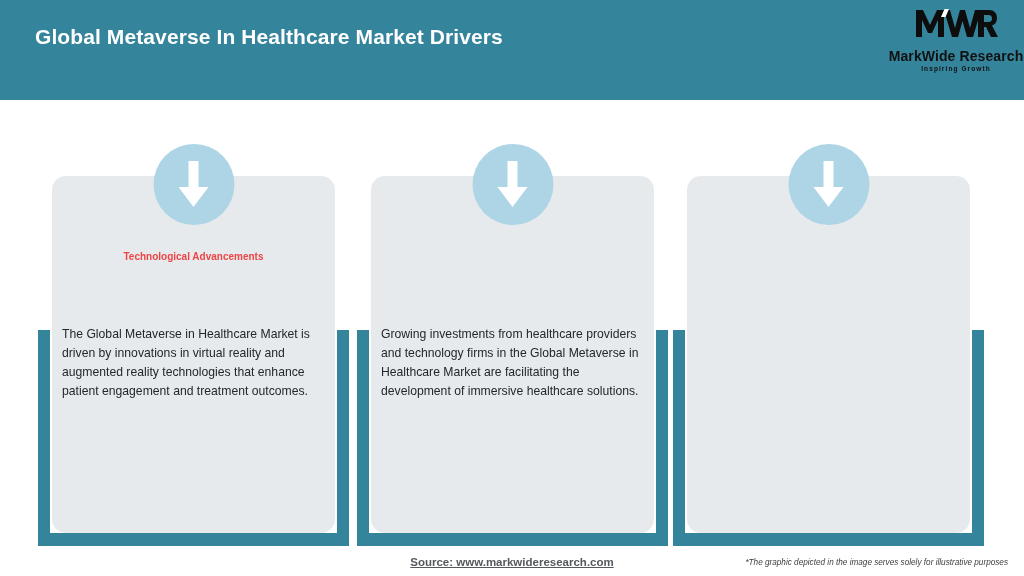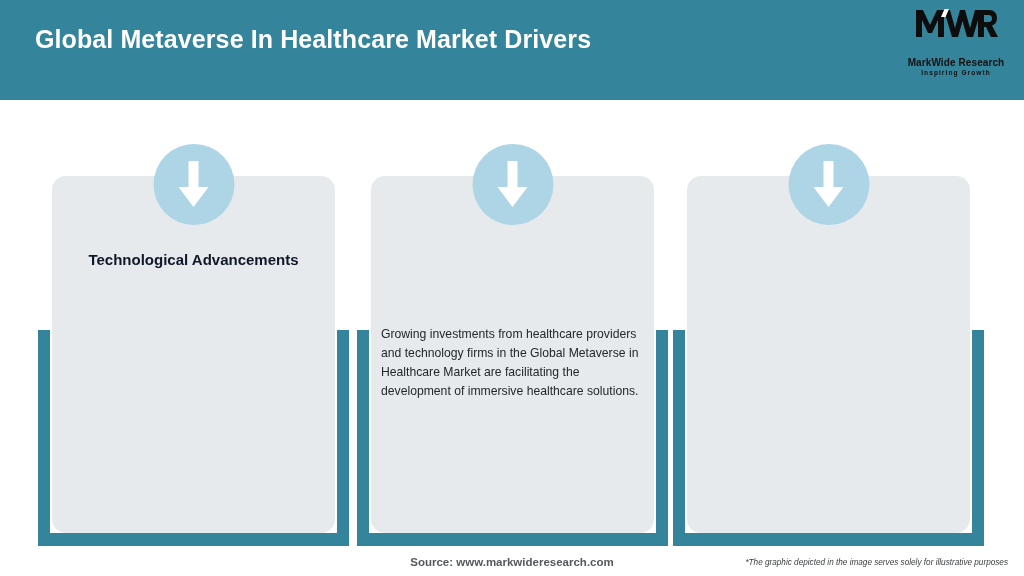--- a/index.html
+++ b/index.html
@@ -21,21 +21,21 @@
     left: 0;
     top: 0;
     width: 1024px;
     height: 100px;
     background: #34849B;
   }
   #page-title {
     position: absolute;
     left: 35px;
     top: 25px;
-    font-size: 25px;
+    font-size: 21px;
     font-weight: bold;
     color: #ffffff;
     letter-spacing: 0.1px;
     white-space: nowrap;
   }
 
   
   #brand-logo {
     position: absolute;
     right: 16px;
@@ -45,25 +45,25 @@
     display: flex;
     flex-direction: column;
     align-items: center;
     justify-content: flex-start;
   }
   #brand-logo .logo-mark {
     display: block;
     line-height: 0;
   }
   #brand-logo .logo-name {
-    font-size: 10px;
+    font-size: 14px;
     font-weight: bold;
     color: #111111;
     letter-spacing: 0.1px;
-    margin-top: 19px;
+    margin-top: 10px;
     white-space: nowrap;
   }
   #brand-logo .logo-tagline {
     font-size: 6.5px;
     font-weight: bold;
     color: #111111;
     letter-spacing: 1.1px;
     margin-top: 1px;
     white-space: nowrap;
   }
@@ -139,23 +139,23 @@
     justify-content: center;
   }
   .card-badge svg { display: block; }
 
   .card-heading {
     position: absolute;
     left: 14px;
     top: 151px;
     width: 283px;
     text-align: center;
-    font-size: 15px;
-    font-weight: bold;
-    color: #0f172a;
+    font-size: 10px;
+    font-weight: bold;
+    color: #ef4444;
   }
   .card-body {
     position: absolute;
     left: 24px;
     top: 225px;
     width: 270px;
     font-size: 12.2px;
     line-height: 19px;
     color: #24272b;
     text-align: left;
@@ -164,20 +164,21 @@
   
   #source-note {
     position: absolute;
     left: 0;
     top: 556px;
     width: 1024px;
     text-align: center;
     font-size: 11.5px;
     font-weight: bold;
     color: #55595d;
+    text-decoration: underline;
   }
   #disclaimer-note {
     position: absolute;
     right: 16px;
     top: 558px;
     font-size: 8.2px;
     color: #3a3d40;
     white-space: nowrap;
     font-style: italic;
   }
@@ -216,20 +217,21 @@
       <div class="bar-right"></div>
       <div class="bar-bottom"></div>
     </div>
     <div class="card-panel"></div>
     <div class="card-badge">
       <svg width="34" height="48" viewBox="0 0 34 48" aria-hidden="true">
         <path d="M12 0 L22 0 L22 26 L32 26 L17 46 L2 26 L12 26 Z" fill="#ffffff"></path>
       </svg>
     </div>
     <div class="card-heading">Technological Advancements</div>
+    <div class="card-body">The Global Metaverse in Healthcare Market is driven by innovations in virtual reality and augmented reality technologies that enhance patient engagement and treatment outcomes.</div>
   </div>
 
   <div class="driver-card card-2">
     <div class="card-bracket">
       <div class="bar-left"></div>
       <div class="bar-right"></div>
       <div class="bar-bottom"></div>
     </div>
     <div class="card-panel"></div>
     <div class="card-badge">

